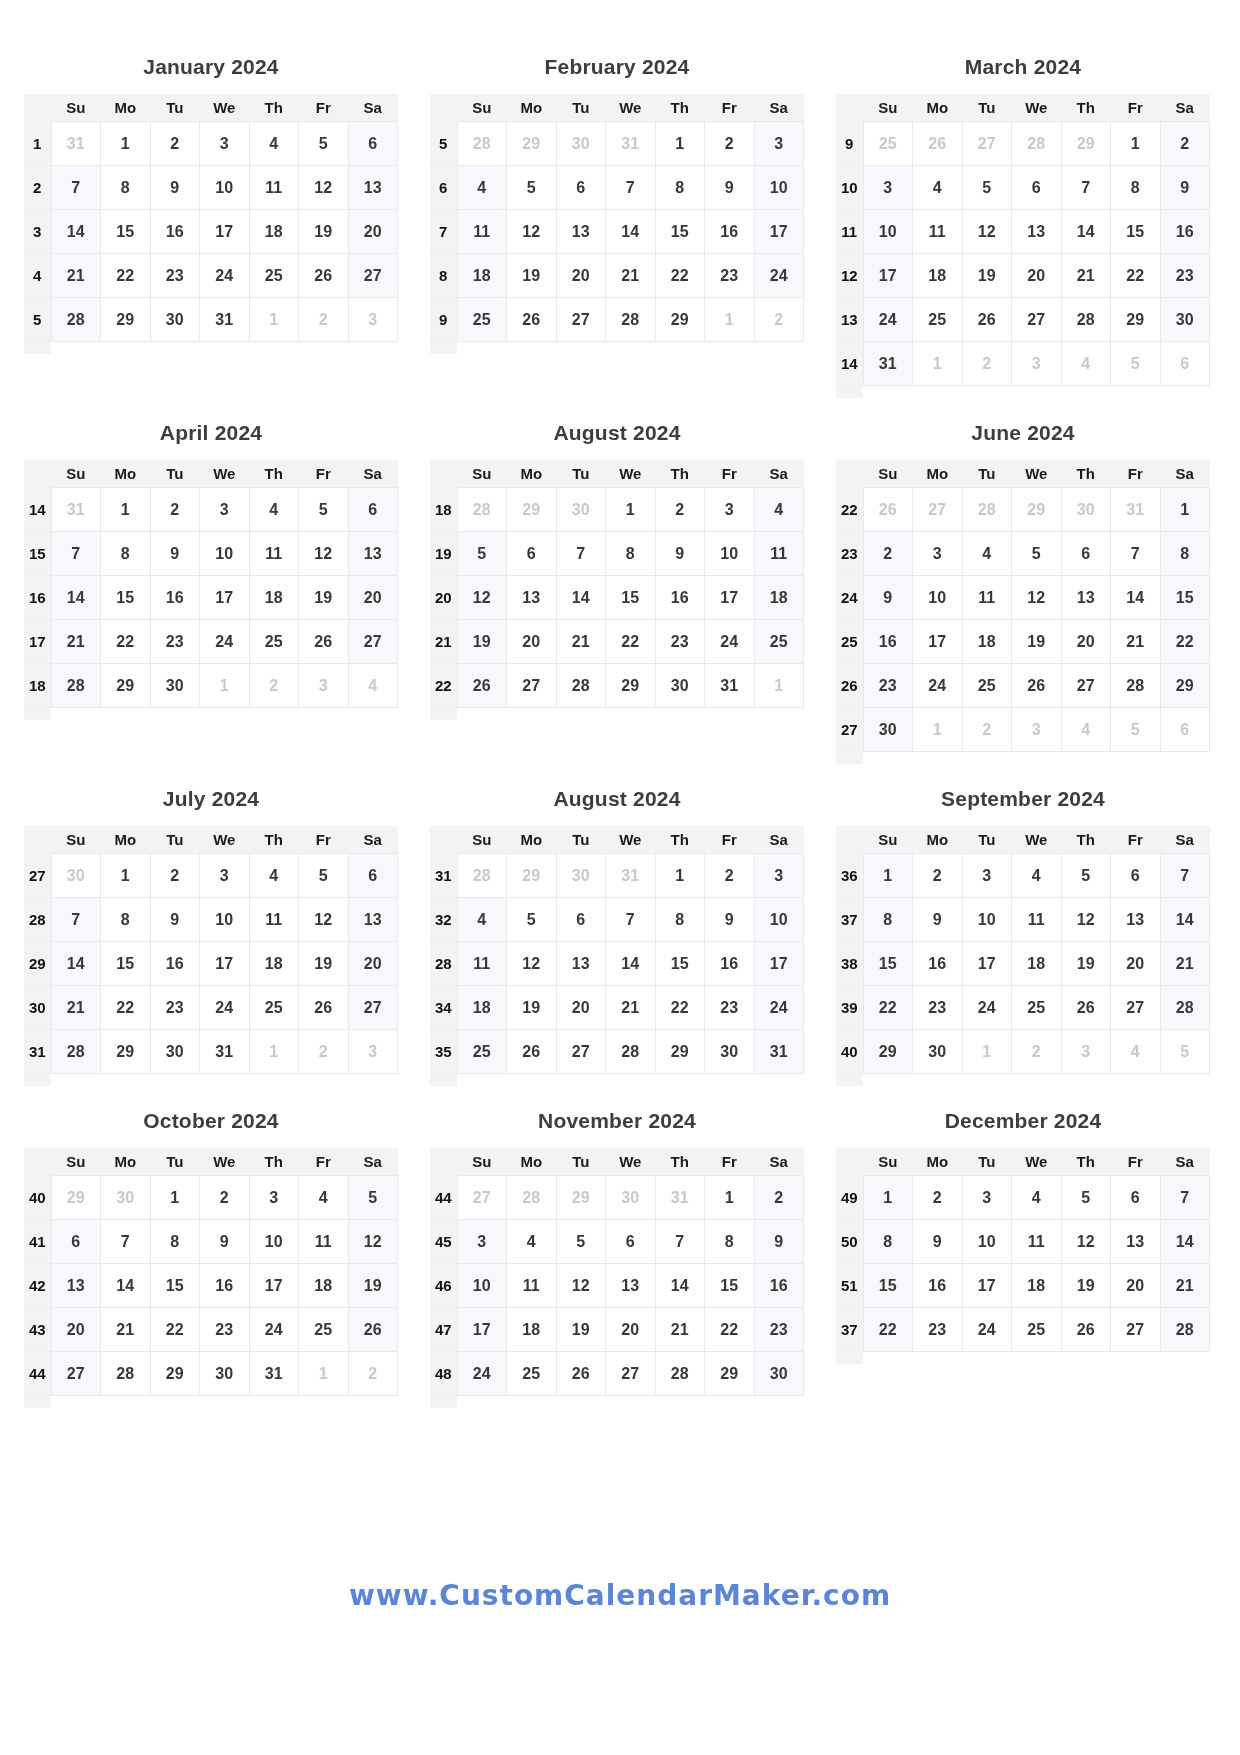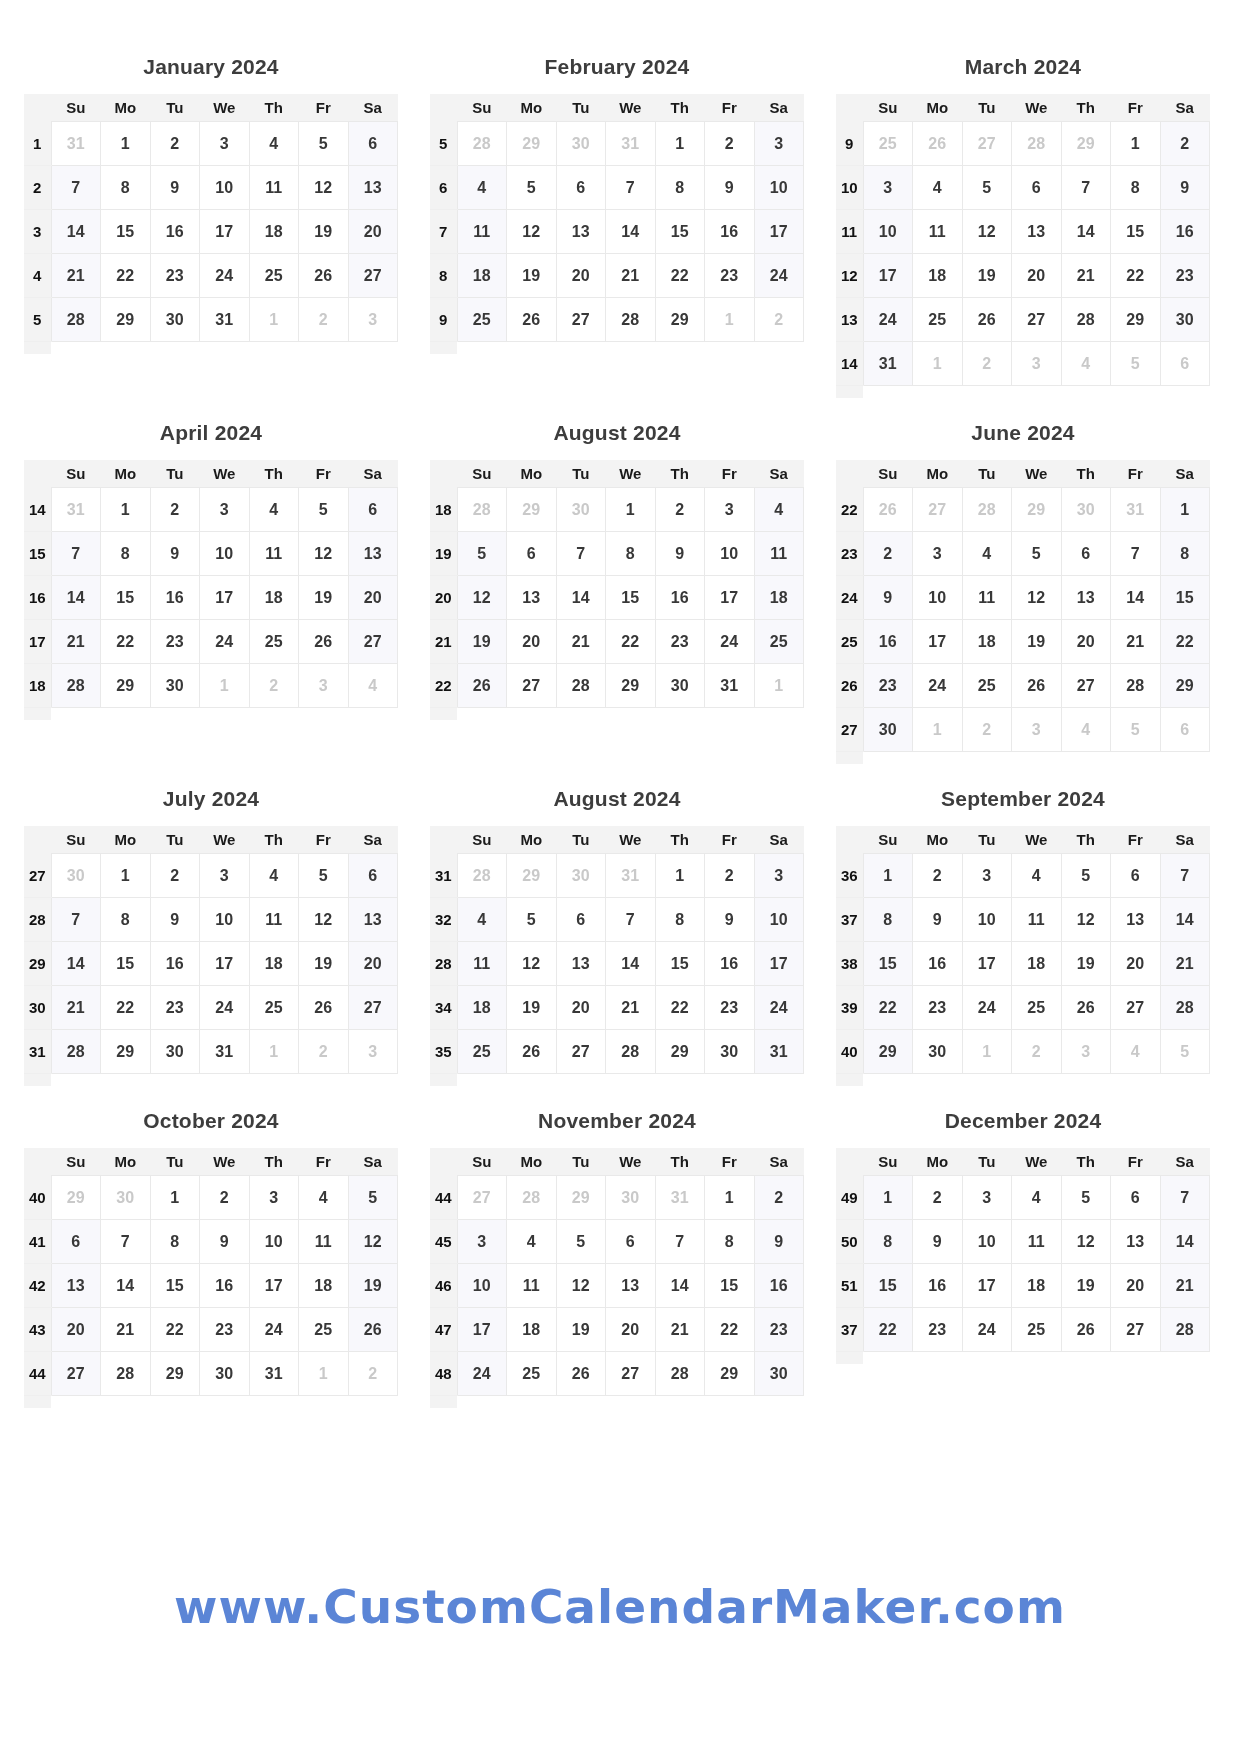--- a/index.html
+++ b/index.html
@@ -38,21 +38,21 @@
   }
   td.day.wend{background:#f8f8fc;}
   td.day.out{color:#c9c9c9;background:#fff;}
   .wk-ext{
     position:absolute;left:0;top:100%;width:27px;height:12px;
     background:#f3f3f3;
   }
   .watermark{
     margin-top:183px;text-align:center;
     font-family:"DejaVu Sans","Liberation Sans",sans-serif;
-    font-size:47px;font-weight:800;color:#5b85d6;
+    font-size:28px;font-weight:800;color:#5b85d6;
     letter-spacing:1px;cursor:pointer;
   }
 </style>
 </head>
 <body>
 
 <div class="page">
   <div class="months-grid" id="grid">
       <div class="month">
         <div class="mtitle">January 2024</div>

